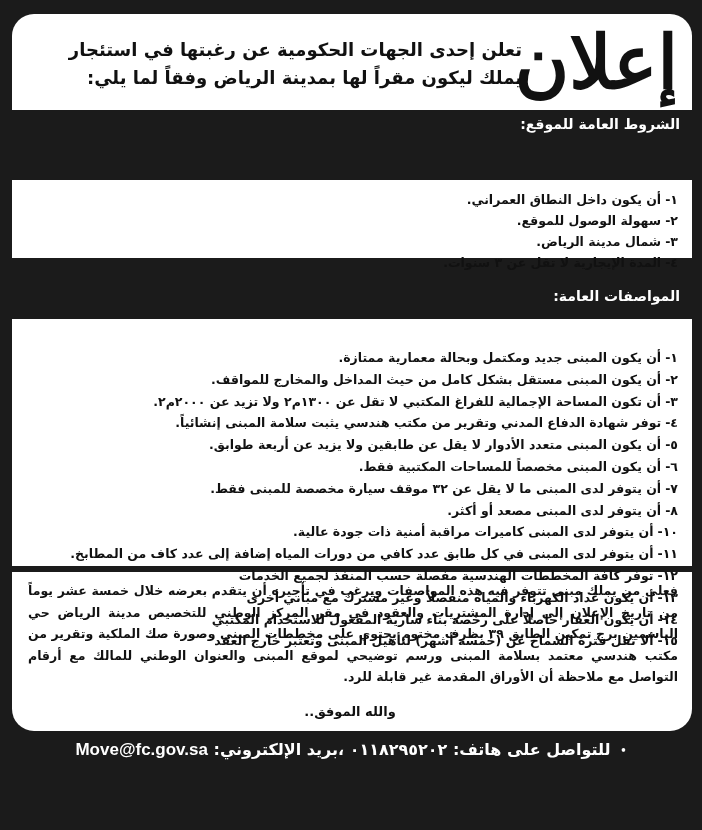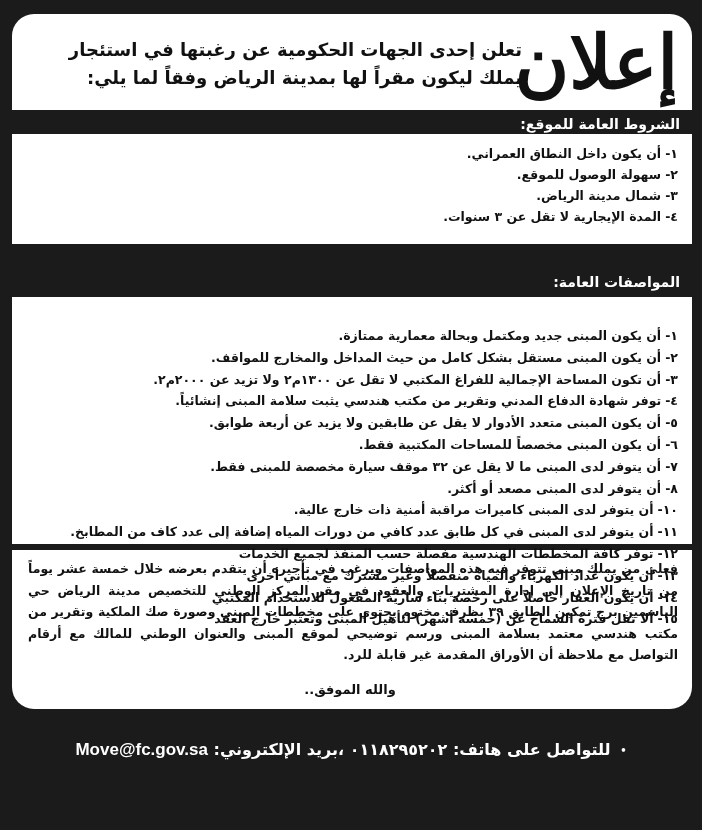--- a/index.html
+++ b/index.html
@@ -18,27 +18,27 @@
     font-family: "DejaVu Serif", serif; font-weight: bold;
     font-size: 74px; line-height: 92px; color: #111; letter-spacing: -1px;
   }
   .header-text {
     position: absolute; right: 170px; top: 22px; left: 14px;
     font-weight: bold; font-size: 18px; line-height: 28px; text-align: right;
     white-space: nowrap;
   }
   .section-title {
     direction: rtl; text-align: right; color: #fff; font-weight: bold;
-    font-size: 14px; padding: 6px 12px 0 0; height: 24px; box-sizing: border-box;
+    font-size: 14px; padding: 6px 12px 0 0; height: 32px; box-sizing: border-box;
   }
   .box {
     background: #fff; direction: rtl; text-align: right;
     padding: 6px 14px 6px 10px; box-sizing: border-box;
   }
-  .box1 { height: 110px; padding-top: 9px; }
+  .box1 { height: 78px; padding-top: 9px; margin-top: 38px; }
   .box2 { height: 247px; padding-top: 28px; margin-top: 5px; }
   .box3 { height: 159px; margin-top: 6px; border-radius: 0 0 22px 22px; padding-top: 8px; }
   .item {
     font-weight: bold; font-size: 12.5px; line-height: 21.5px; white-space: nowrap;
   }
   .box1 .item { line-height: 21px; }
   .box2 .item { line-height: 21.8px; }
   .num { display: inline-block; margin-left: 4px; }
   .para {
     font-weight: bold; font-size: 12.5px; line-height: 21.5px; text-align: justify;
@@ -77,21 +77,21 @@
   <div class="section-title" style="margin-top:24px;">المواصفات العامة:</div>
   <div class="box box2">
     <div class="item"><span class="num">١-</span><span>أن يكون المبنى جديد ومكتمل وبحالة معمارية ممتازة.</span></div>
     <div class="item"><span class="num">٢-</span><span>أن يكون المبنى مستقل بشكل كامل من حيث المداخل والمخارج للمواقف.</span></div>
     <div class="item"><span class="num">٣-</span><span>أن تكون المساحة الإجمالية للفراغ المكتبي لا تقل عن ١٣٠٠م٢ ولا تزيد عن ٢٠٠٠م٢.</span></div>
     <div class="item"><span class="num">٤-</span><span>توفر شهادة الدفاع المدني وتقرير من مكتب هندسي يثبت سلامة المبنى إنشائياً.</span></div>
     <div class="item"><span class="num">٥-</span><span>أن يكون المبنى متعدد الأدوار لا يقل عن طابقين ولا يزيد عن أربعة طوابق.</span></div>
     <div class="item"><span class="num">٦-</span><span>أن يكون المبنى مخصصاً للمساحات المكتبية فقط.</span></div>
     <div class="item"><span class="num">٧-</span><span>أن يتوفر لدى المبنى ما لا يقل عن ٣٢ موقف سيارة مخصصة للمبنى فقط.</span></div>
     <div class="item"><span class="num">٨-</span><span>أن يتوفر لدى المبنى مصعد أو أكثر.</span></div>
-    <div class="item"><span class="num">١٠-</span><span>أن يتوفر لدى المبنى كاميرات مراقبة أمنية ذات خارج عالية.</span></div>
+    <div class="item"><span class="num">١٠-</span><span>أن يتوفر لدى المبنى كاميرات مراقبة أمنية ذات جودة عالية.</span></div>
     <div class="item"><span class="num">١١-</span><span>أن يتوفر لدى المبنى في كل طابق عدد كافي من دورات المياه إضافة إلى عدد كاف من المطابخ.</span></div>
     <div class="item"><span class="num">١٢-</span><span>توفر كافة المخططات الهندسية مفصلة حسب المنفذ لجميع الخدمات</span></div>
     <div class="item"><span class="num">١٣-</span><span>أن يكون عداد الكهرباء والمياه منفصلاً وغير مشترك مع مباني أخرى</span></div>
     <div class="item"><span class="num">١٤-</span><span>أن يكون العقار حاصلاً على رخصة بناء سارية المفعول للاستخدام المكتبي</span></div>
     <div class="item"><span class="num">١٥-</span><span>ألا تقل فترة السماح عن (خمسة أشهر) لتأهيل المبنى وتعتبر خارج العقد</span></div>
   </div>
 
   <div class="box box3">
     <div class="para">فعلى من يملك مبنى تتوفر فيه هذه المواصفات ويرغب في تأجيره أن يتقدم بعرضه خلال خمسة عشر يوماً من تاريخ الإعلان إلى إدارة المشتريات والعقود في مقر المركز الوطني للتخصيص مدينة الرياض حي الياسمين برج تمكين الطابق ٣٩ بظرف مختوم يحتوي على مخططات المبنى وصورة صك الملكية وتقرير من مكتب هندسي معتمد بسلامة المبنى ورسم توضيحي لموقع المبنى والعنوان الوطني للمالك مع أرقام التواصل مع ملاحظة أن الأوراق المقدمة غير قابلة للرد.</div>
     <div class="closing">والله الموفق..</div>

